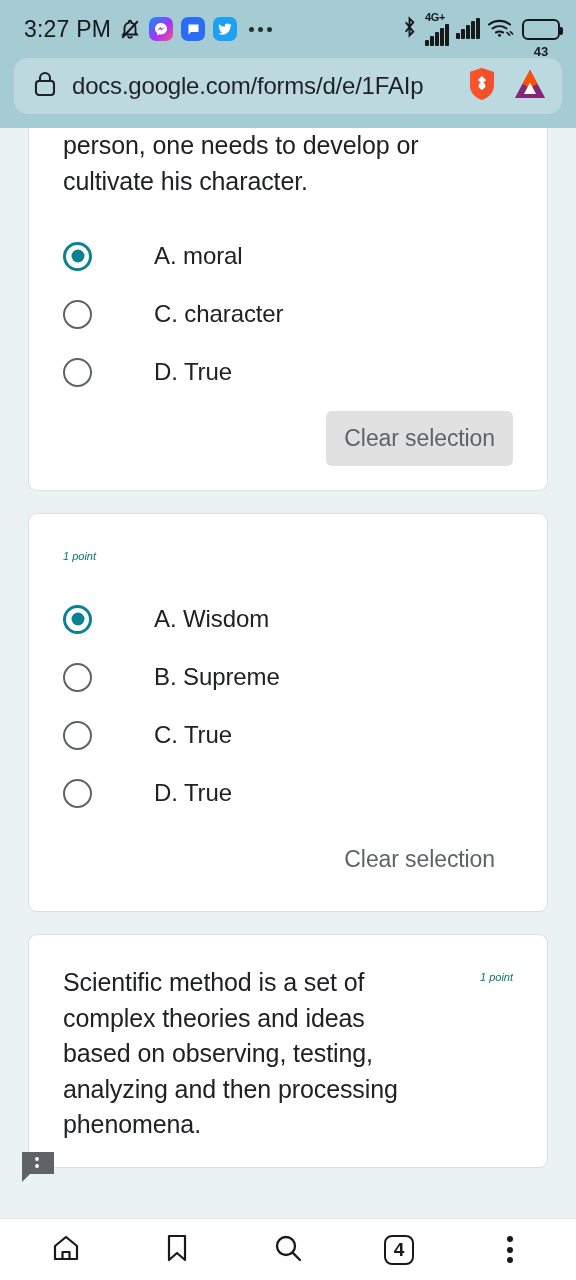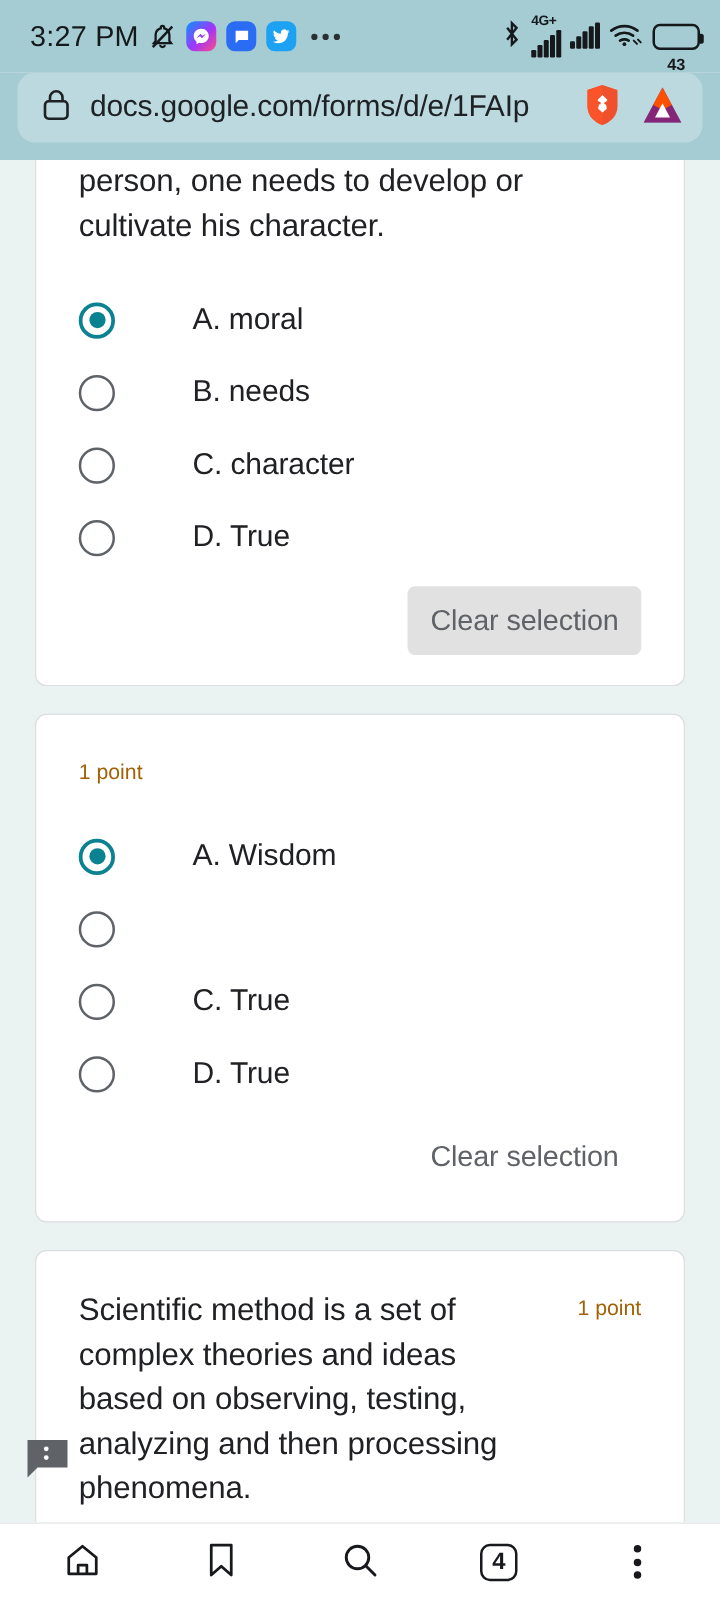--- a/index.html
+++ b/index.html
@@ -129,24 +129,25 @@
     gap: 16px;
   }
   .q-text {
     font-size: 25px;
     line-height: 1.42;
     color: #202124;
     max-width: 370px;
     letter-spacing: -0.1px;
   }
   .q-points {
-    font-size: 17px;
-    color: #a16207;
+    font-size: 11px;
+    color: #0f766e;
     white-space: nowrap;
     padding-top: 6px;
+    font-style: italic;
   }
 
   .options { margin-top: 28px; }
   .option {
     display: flex;
     align-items: center;
     gap: 22px;
     height: 58px;
   }
   .radio {
@@ -353,24 +354,20 @@
       <div class="q-text">person, one needs to develop or cultivate his character.</div>
       <div class="q-points"></div>
     </div>
     <div class="options">
       <div class="option">
         <span class="radio selected"></span>
         <span class="opt-label">A. moral</span>
       </div>
       <div class="option">
         <span class="radio"></span>
-        <span class="opt-label">B. needs</span>
-      </div>
-      <div class="option">
-        <span class="radio"></span>
         <span class="opt-label">C. character</span>
       </div>
       <div class="option">
         <span class="radio"></span>
         <span class="opt-label">D. True</span>
       </div>
     </div>
     <div class="clear-row">
       <button class="clear-btn pressed">Clear selection</button>
     </div>
@@ -380,20 +377,21 @@
     <div class="q-head">
       <div class="q-points">1 point</div>
     </div>
     <div class="options">
       <div class="option">
         <span class="radio selected"></span>
         <span class="opt-label">A. Wisdom</span>
       </div>
       <div class="option">
         <span class="radio"></span>
+        <span class="opt-label">B. Supreme</span>
       </div>
       <div class="option">
         <span class="radio"></span>
         <span class="opt-label">C. True</span>
       </div>
       <div class="option">
         <span class="radio"></span>
         <span class="opt-label">D. True</span>
       </div>
     </div>

